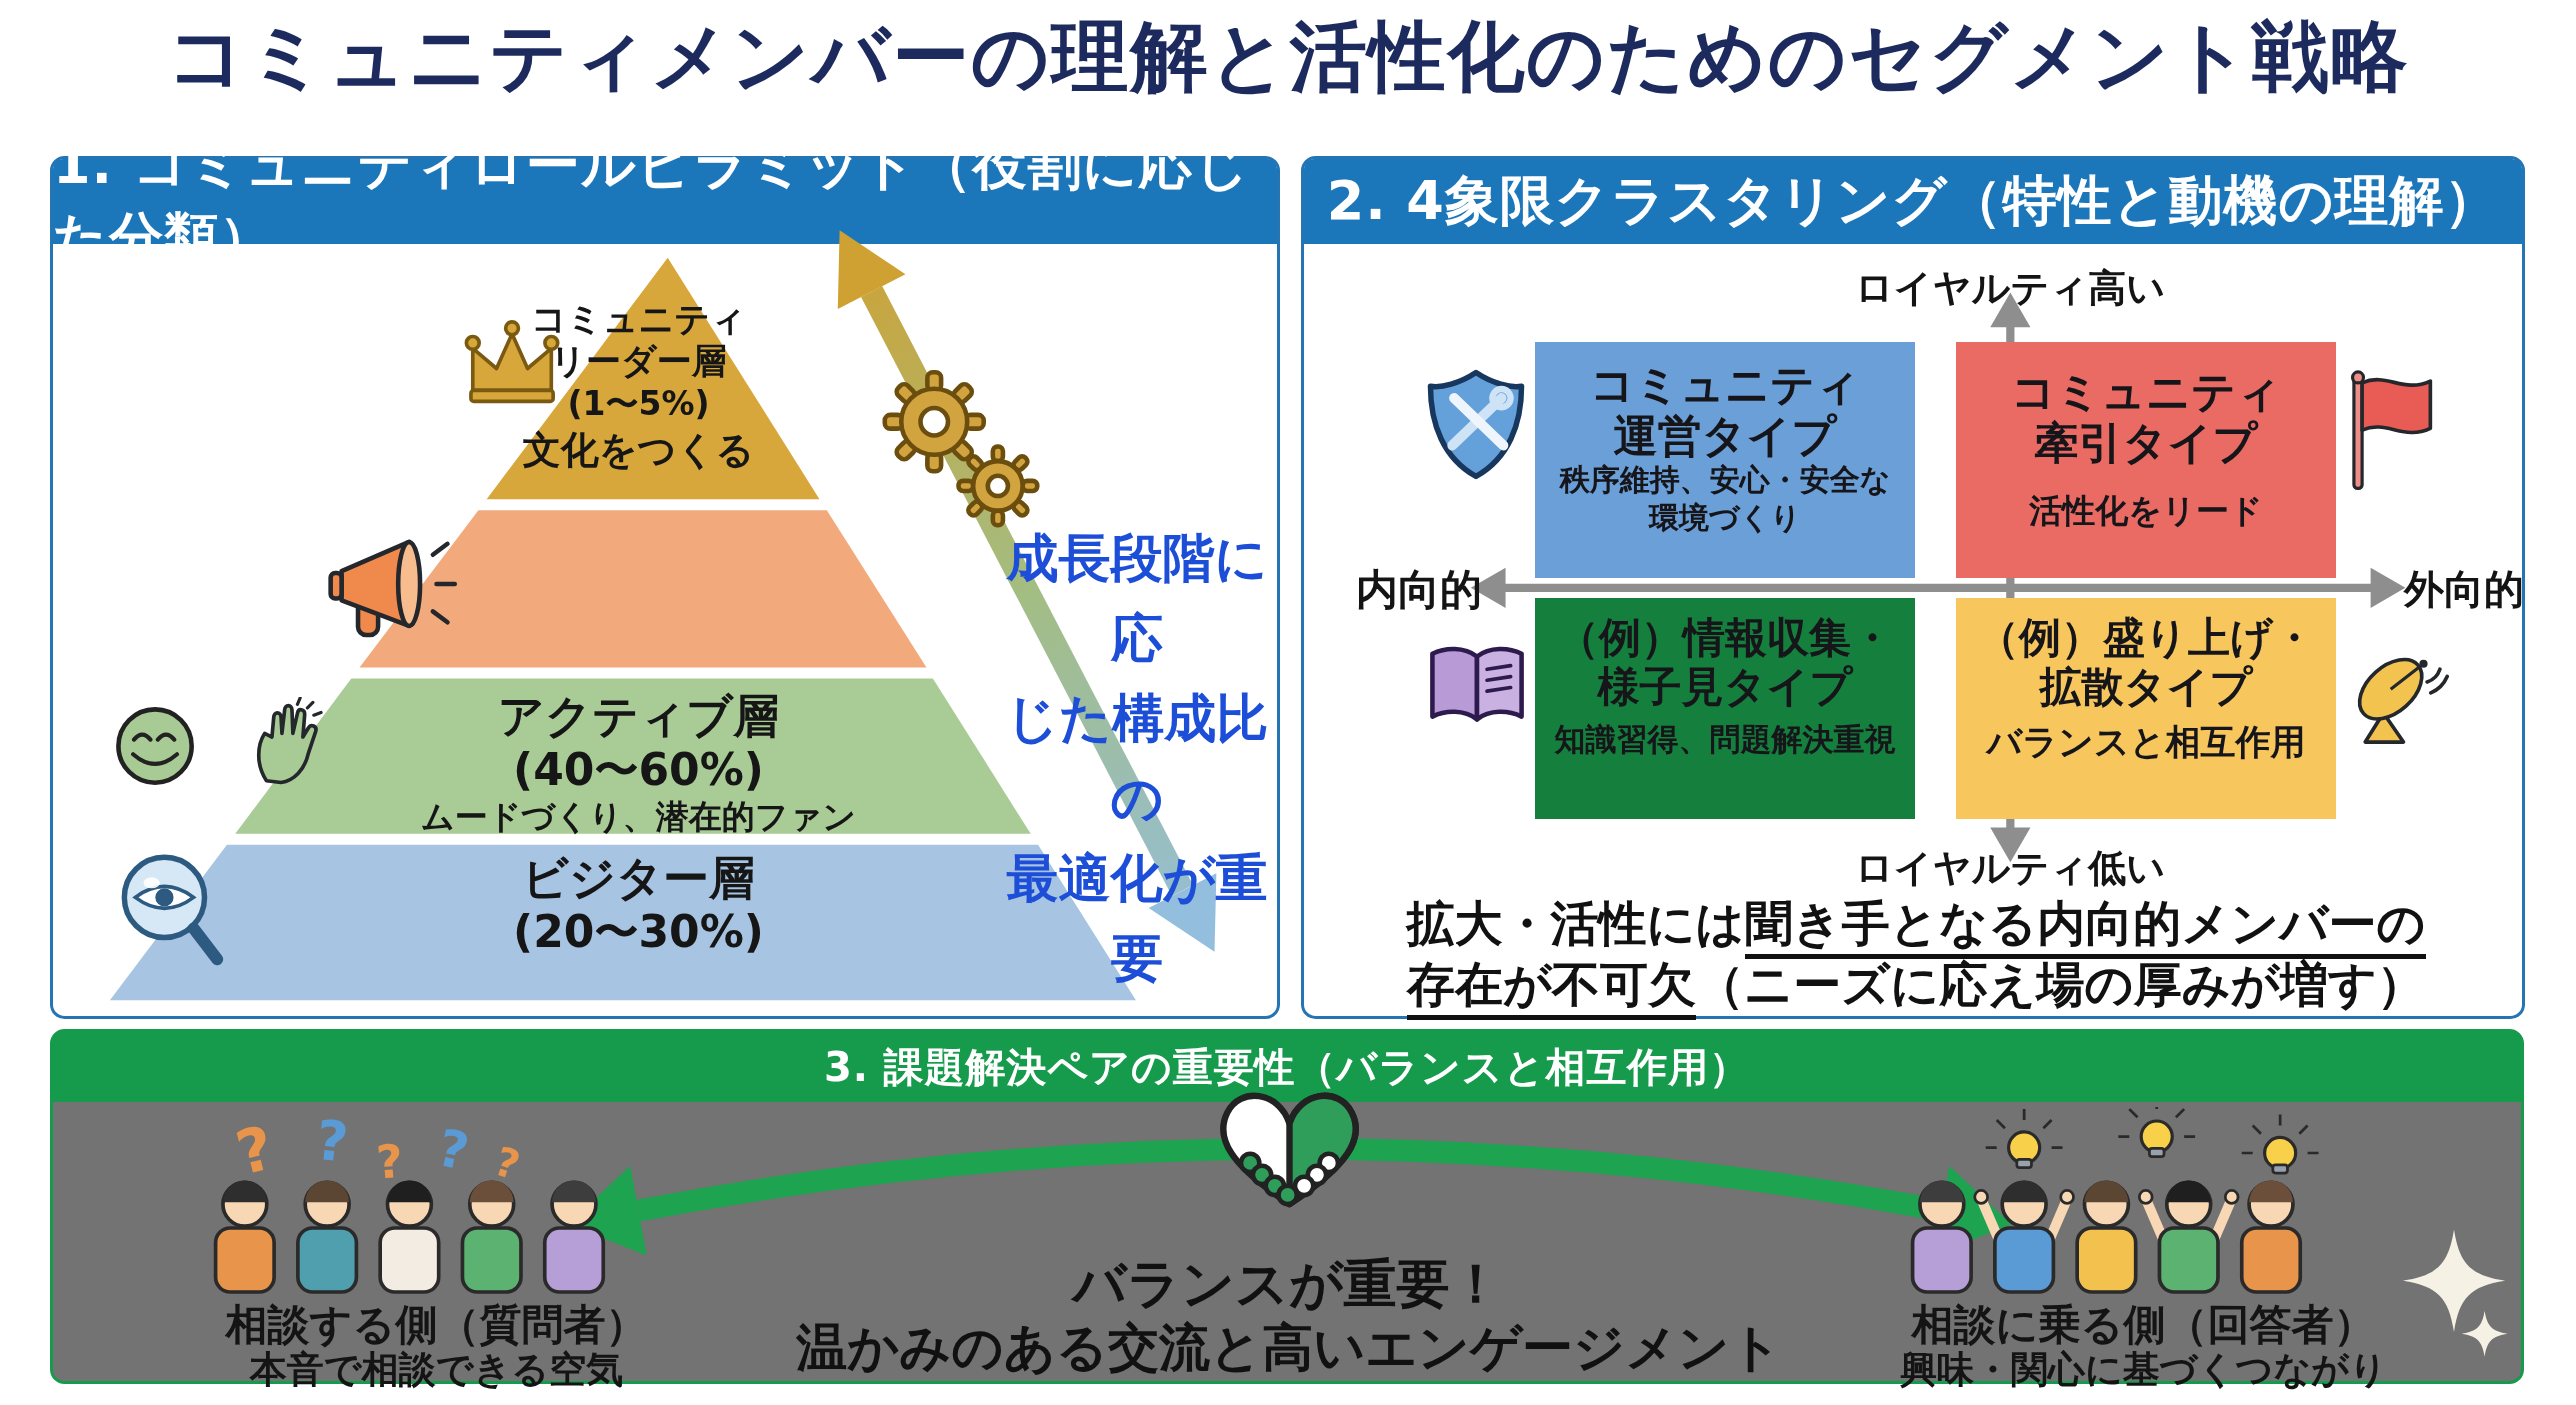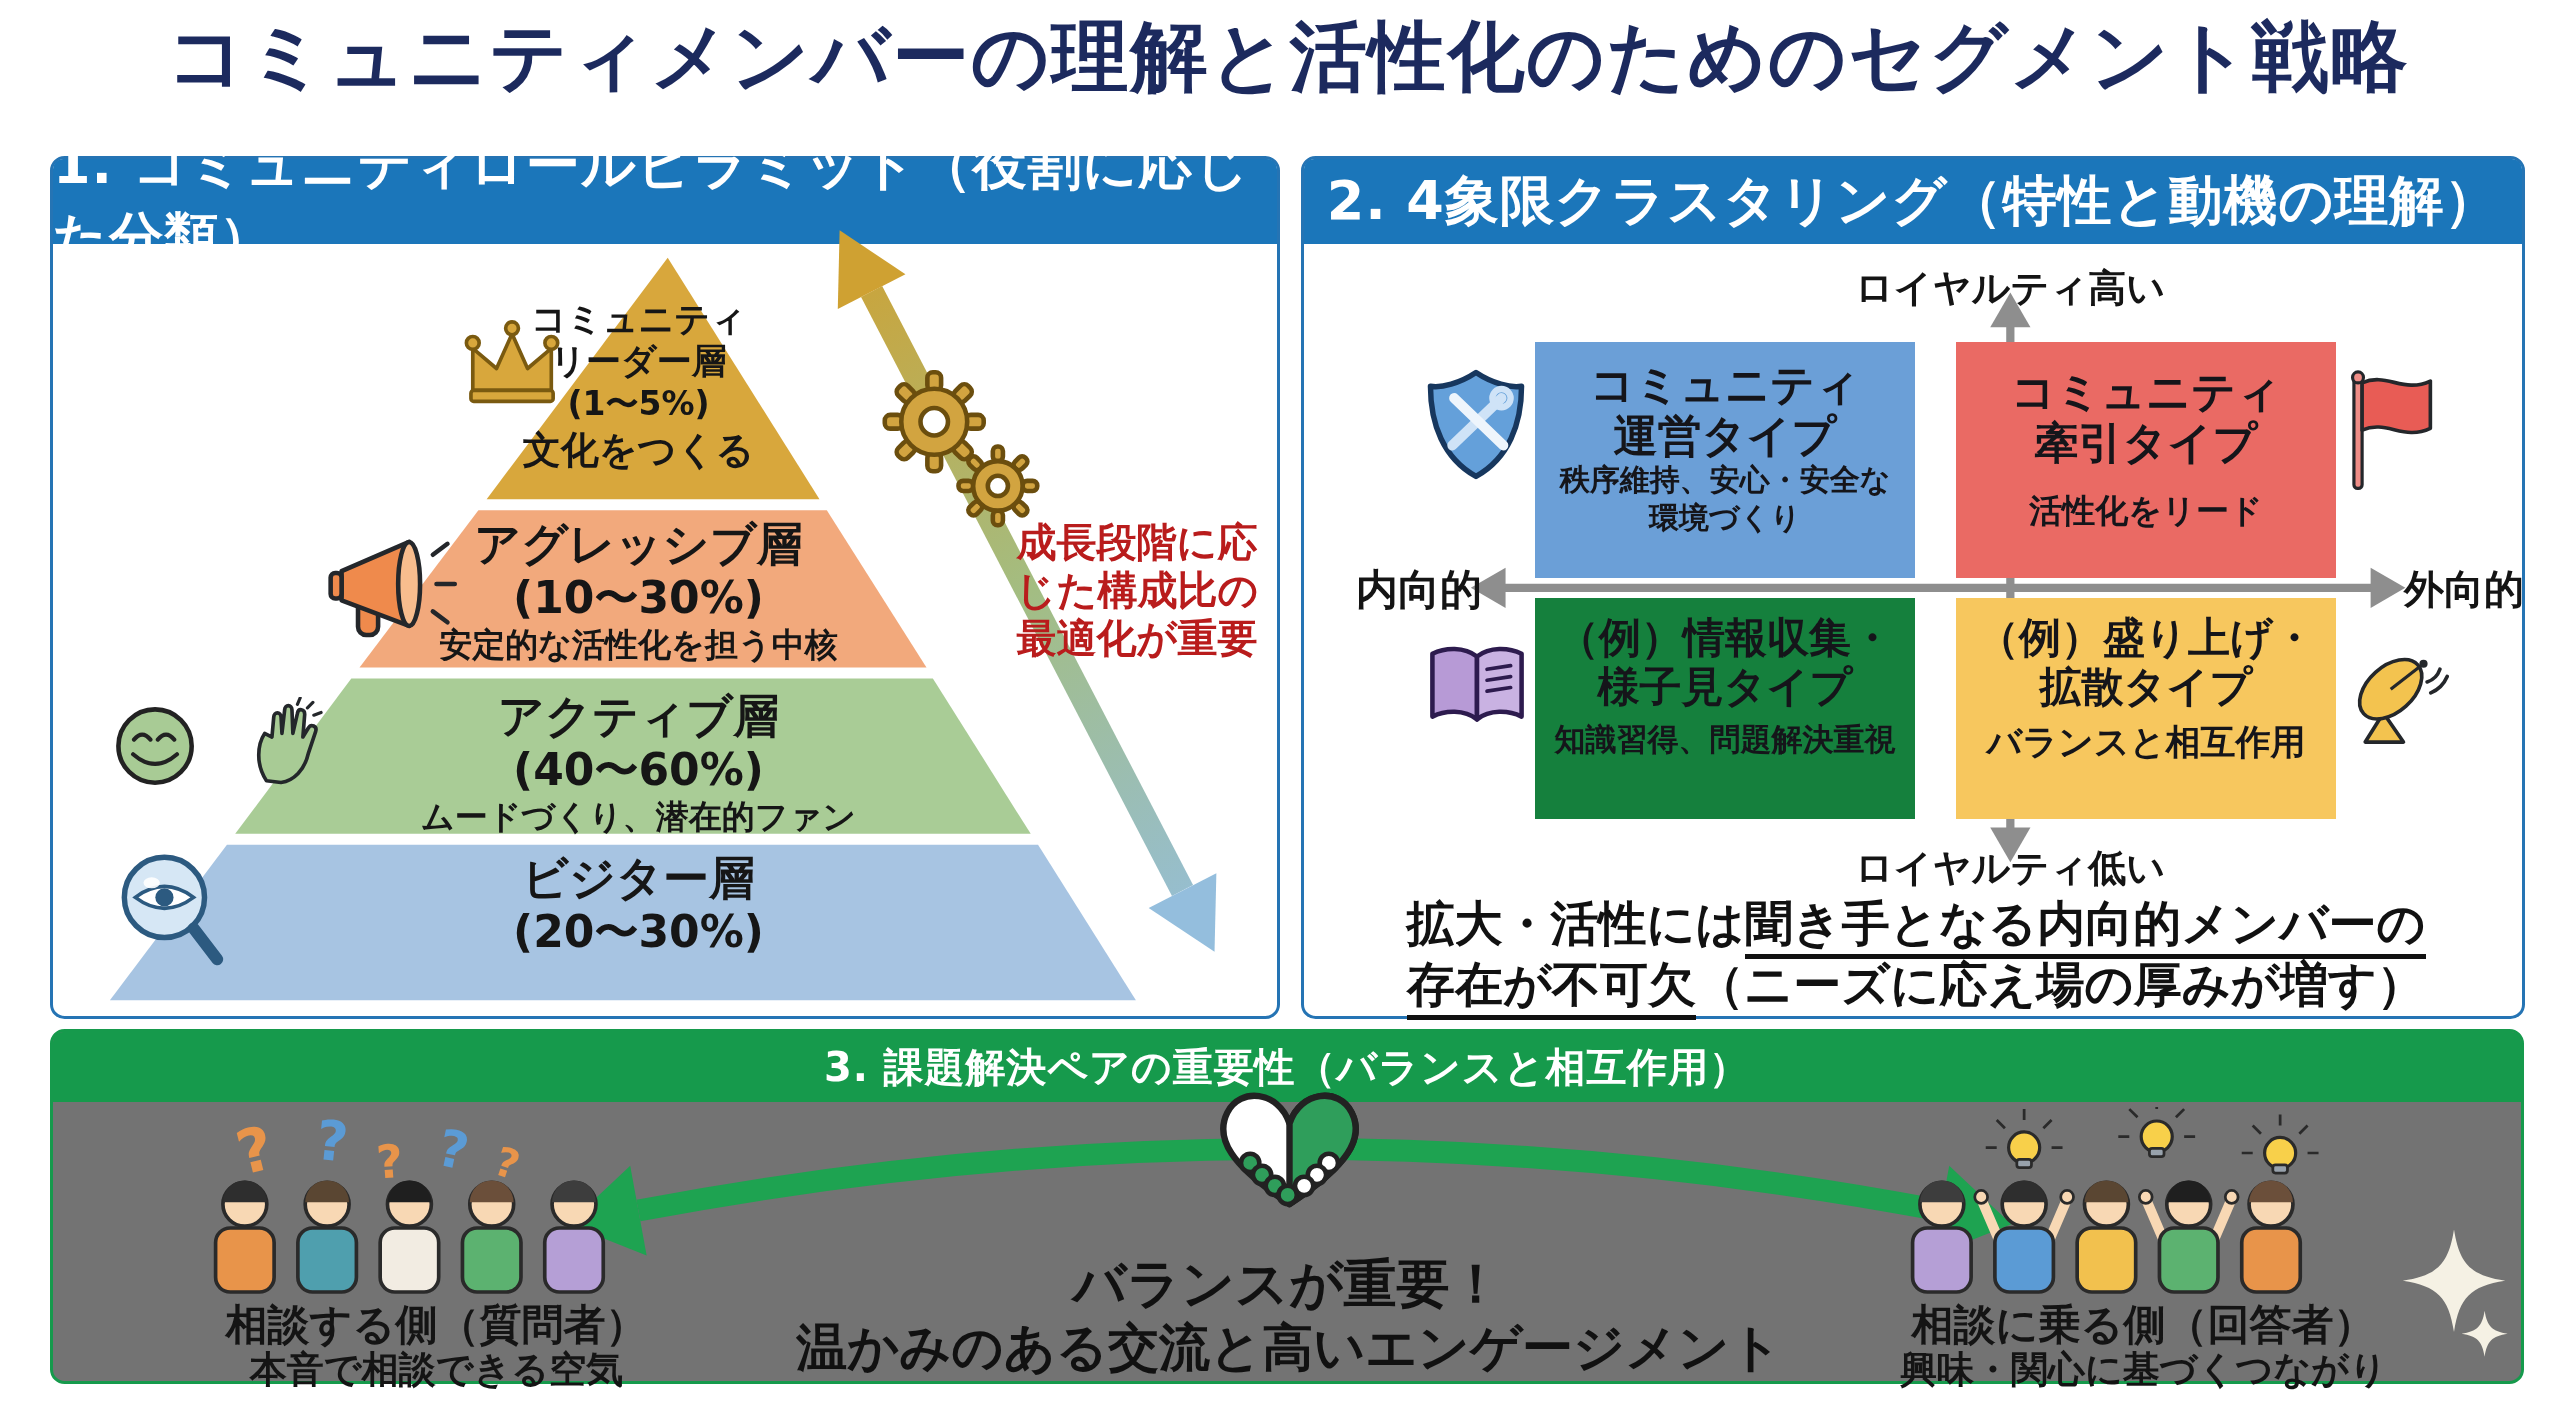--- a/index.html
+++ b/index.html
@@ -19,22 +19,22 @@
   #panel3{left:50px;top:1029px;width:2474px;height:355px;border:3.7px solid #169a4c;background:#737373;}
   #panel3 .panel-head{height:70px;background:#169a4c;font-size:40px;}
   
   .pyr-block{position:absolute;left:311px;width:549px;text-align:center;font-weight:900;color:#161616;}
   .l-name{font-size:46px;line-height:53px;white-space:pre-line;}
   .l-ratio{font-size:44px;line-height:53px;}
   .l-desc{font-size:33px;line-height:42px;}
   .gold .l-name{font-size:35px;line-height:42px;}
   .gold .l-ratio{font-size:33px;line-height:44px;}
   .gold .l-desc{font-size:38px;line-height:48px;}
-  .side-note{left:931px;top:359px;width:306px;text-align:center;font-size:40px;line-height:48px;
-             font-weight:900;color:#b91c1c;white-space:pre-line;}
+  .side-note{left:931px;top:359px;width:306px;text-align:center;font-size:52px;line-height:80px;
+             font-weight:900;color:#1d4ed8;white-space:pre-line;}
   
   .p2-axis-label{font-weight:900;color:#141414;}
   .p2-top{left:395px;top:104px;width:622px;text-align:center;font-size:38px;}
   .p2-bottom{left:395px;top:684px;width:622px;text-align:center;font-size:38px;}
   .p2-left{left:42px;top:403px;width:146px;text-align:center;font-size:42px;}
   .p2-right{left:1098px;top:403px;width:124px;text-align:center;font-size:40px;}
   .quad{position:absolute;box-sizing:border-box;text-align:center;color:#15151a;}
   .q-title{font-weight:900;font-size:44px;line-height:51px;white-space:pre-line;}
   .q-desc{font-weight:800;font-size:30px;line-height:38px;white-space:pre-line;}
   #q-tl{left:231px;top:183px;width:380px;height:236px;background:#6b9fd7;padding-top:16.5px;}
@@ -82,25 +82,20 @@
       <polygon points="465,384 846,384 955,556 335,556" fill="#f2a97c"></polygon>
       <polygon points="326,568 962,568 1069,738 199,738" fill="#a9cc96"></polygon>
       <polygon points="190,750 1077,750 1184,920 62,920" fill="#a7c4e2"></polygon>
     </svg>
 
     <div class="pyr-block gold" style="top:139px">
       <div class="l-name">コミュニティ
 リーダー層</div>
       <div class="l-ratio">(1〜5%)</div>
       <div class="l-desc">文化をつくる</div>
-    </div>
-    <div class="pyr-block" style="top:359px">
-      <div class="l-name">アグレッシブ層</div>
-      <div class="l-ratio">(10〜30%)</div>
-      <div class="l-desc">安定的な活性化を担う中核</div>
     </div>
     <div class="pyr-block" style="top:531px">
       <div class="l-name">アクティブ層</div>
       <div class="l-ratio">(40〜60%)</div>
       <div class="l-desc">ムードづくり、潜在的ファン</div>
     </div>
     <div class="pyr-block" style="top:693px">
       <div class="l-name">ビジター層</div>
       <div class="l-ratio">(20〜30%)</div>
     </div>

